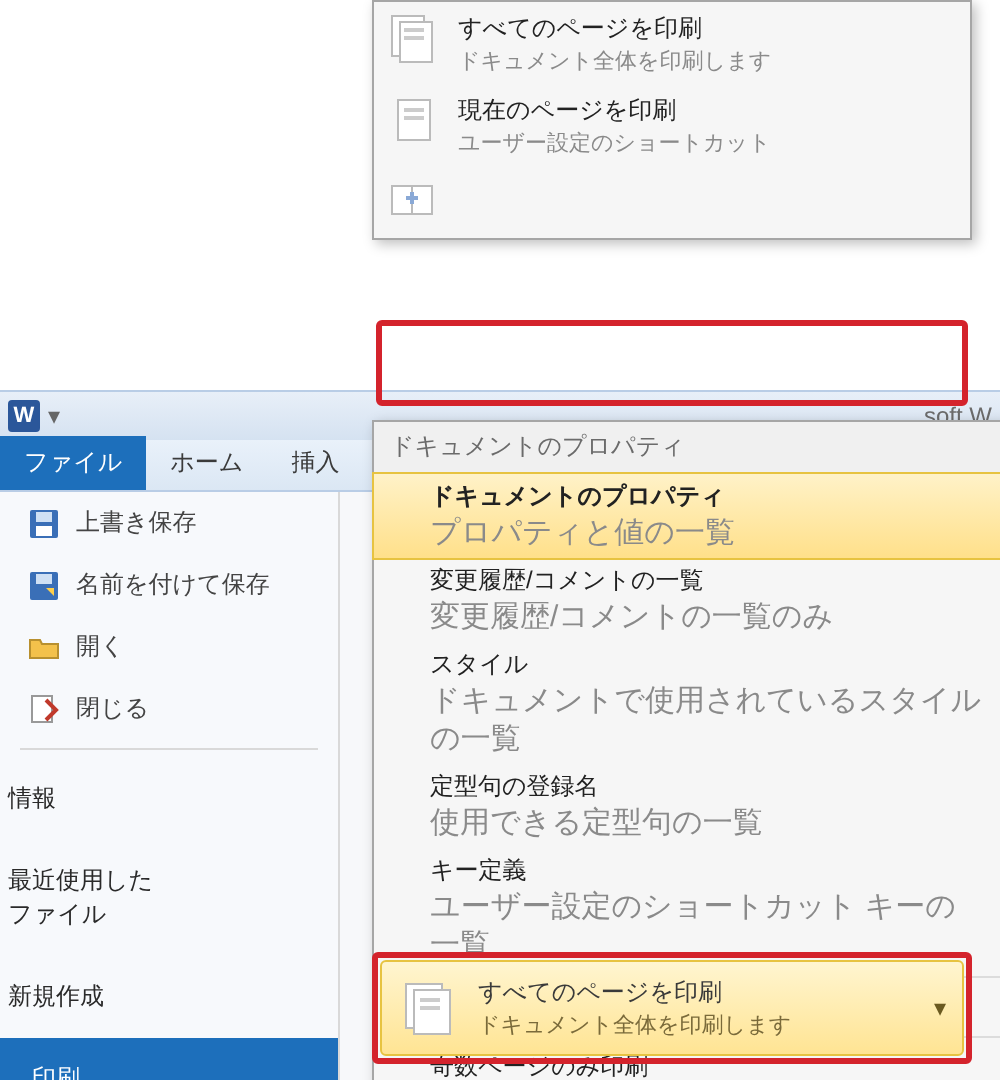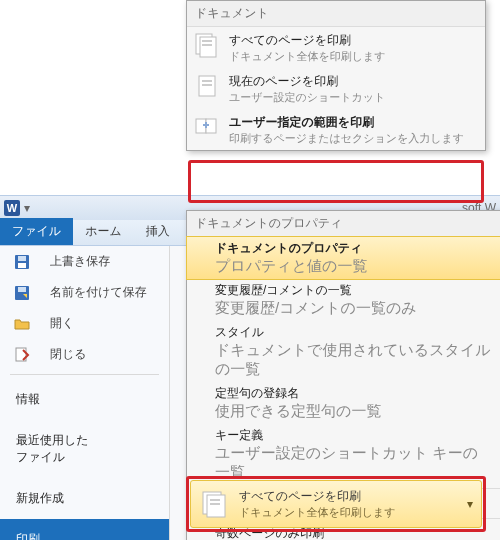--- a/index.html
+++ b/index.html
@@ -6,24 +6,24 @@
 body{background:#fff;width:500px;height:540px;position:relative;overflow:hidden}
 .titlebar{position:absolute;left:0;top:195px;right:0;height:25px;background:linear-gradient(#e8eff8,#d5e2f1);border-top:1px solid #b9cde6;display:flex;align-items:center;padding:0 4px}
 .titlebar .wicon{width:16px;height:16px;background:#2b579a;color:#fff;display:inline-flex;align-items:center;justify-content:center;font-weight:700;font-size:11px;border-radius:2px;margin-right:4px}
 .titlebar .chev{width:10px;color:#666}
 .titlebar .title{margin-left:auto;color:#6b6b6b}
 .ribbon{position:absolute;left:0;top:220px;right:0;height:26px;background:linear-gradient(#e9f1fa,#dbe7f4);display:flex;align-items:flex-end;padding-left:0;border-bottom:1px solid #b9cde6}
 .tab{padding:5px 12px;color:#3b3b3b}
 .tab.file{background:#1d6fbb;color:#fff;font-weight:400}
 .tab.r{margin-left:auto}
 .sidebar{position:absolute;left:0;top:246px;width:170px;bottom:0;background:#f7f9fc;border-right:1px solid #d9d9d9}
-.sb-item{display:flex;align-items:flex-end;gap:20px;padding:7px 14px;cursor:default}
+.sb-item{display:flex;align-items:flex-end;gap:8px;padding:7px 14px;cursor:default}
 .sb-item .ico{width:16px;height:16px;display:inline-flex;align-items:center;justify-content:center}
 .sb-sep{height:1px;background:#d9d9d9;margin:4px 10px}
-.sb-big{padding:12px 16px;color:#2a2a2a}
+.sb-big{padding:12px 4px;color:#2a2a2a}
 .sb-item.sel{background:#1d6fbb;color:#fff}
 .sb-item.sel *{color:#fff}
 .panel{position:absolute;left:170px;top:246px;right:0;bottom:0;background:#f7f8fa}
 .menu1{position:absolute;left:186px;top:0;width:300px;background:#f6f6f6;border:1px solid #a6a6a6;box-shadow:2px 2px 6px rgba(0,0,0,.25)}
 .menu-head{padding:4px 8px;color:#6b6b6b;border-bottom:1px solid #dcdcdc;background:#f0f0f0}
 .m-item{display:flex;gap:8px;padding:4px 6px;align-items:flex-start}
 .m-item .micon{width:28px;height:28px;flex:0 0 28px;display:flex;align-items:center;justify-content:center}
 .m-item .mtxt{flex:1;padding-top:1px}
 .m-item .t1{color:#222}
 .m-item .t2{color:#8a8a8a;font-size:11px}
@@ -106,21 +106,20 @@
   <div class="sb-big">新規作成</div>
   <div class="sb-item sel" style="padding:12px 16px">
     <span>印刷</span>
   </div>
 
 </div>
 
 <div class="panel"></div>
 
 <div class="menu1">
-  <div class="menu-head">ドキュメント</div>
 
   <div class="m-item">
     <span class="micon">
         <svg width="28" height="28">
           <rect x="3" y="3" width="16" height="20" fill="#fff" stroke="#bbb"></rect>
           <rect x="7" y="6" width="16" height="20" fill="#fff" stroke="#bbb"></rect>
           <rect x="9" y="9" width="10" height="2" fill="#ccc"></rect>
           <rect x="9" y="13" width="10" height="2" fill="#ccc"></rect>
         </svg>
       </span>
@@ -145,24 +144,20 @@
       </span>
   </div>
 
   <div class="m-item">
     <span class="micon">
         <svg width="28" height="28">
           <rect x="3" y="6" width="10" height="14" fill="#fff" stroke="#bbb"></rect>
           <rect x="13" y="6" width="10" height="14" fill="#fff" stroke="#bbb"></rect>
           <path d="M10 12h6m-3-3v6" stroke="#8aa9d6" stroke-width="2"></path>
         </svg>
-      </span>
-    <span class="mtxt">
-        <div class="t1" style="font-weight:700">ユーザー指定の範囲を印刷</div>
-        <div class="t2">印刷するページまたはセクションを入力します</div>
       </span>
   </div>
 </div>
 <div class="hl1"></div>
 
 <div class="menu2">
   <div class="menu-head">ドキュメントのプロパティ</div>
 
   <div class="p-item hl">
     <div class="t1" style="font-weight:700">ドキュメントのプロパティ</div>

